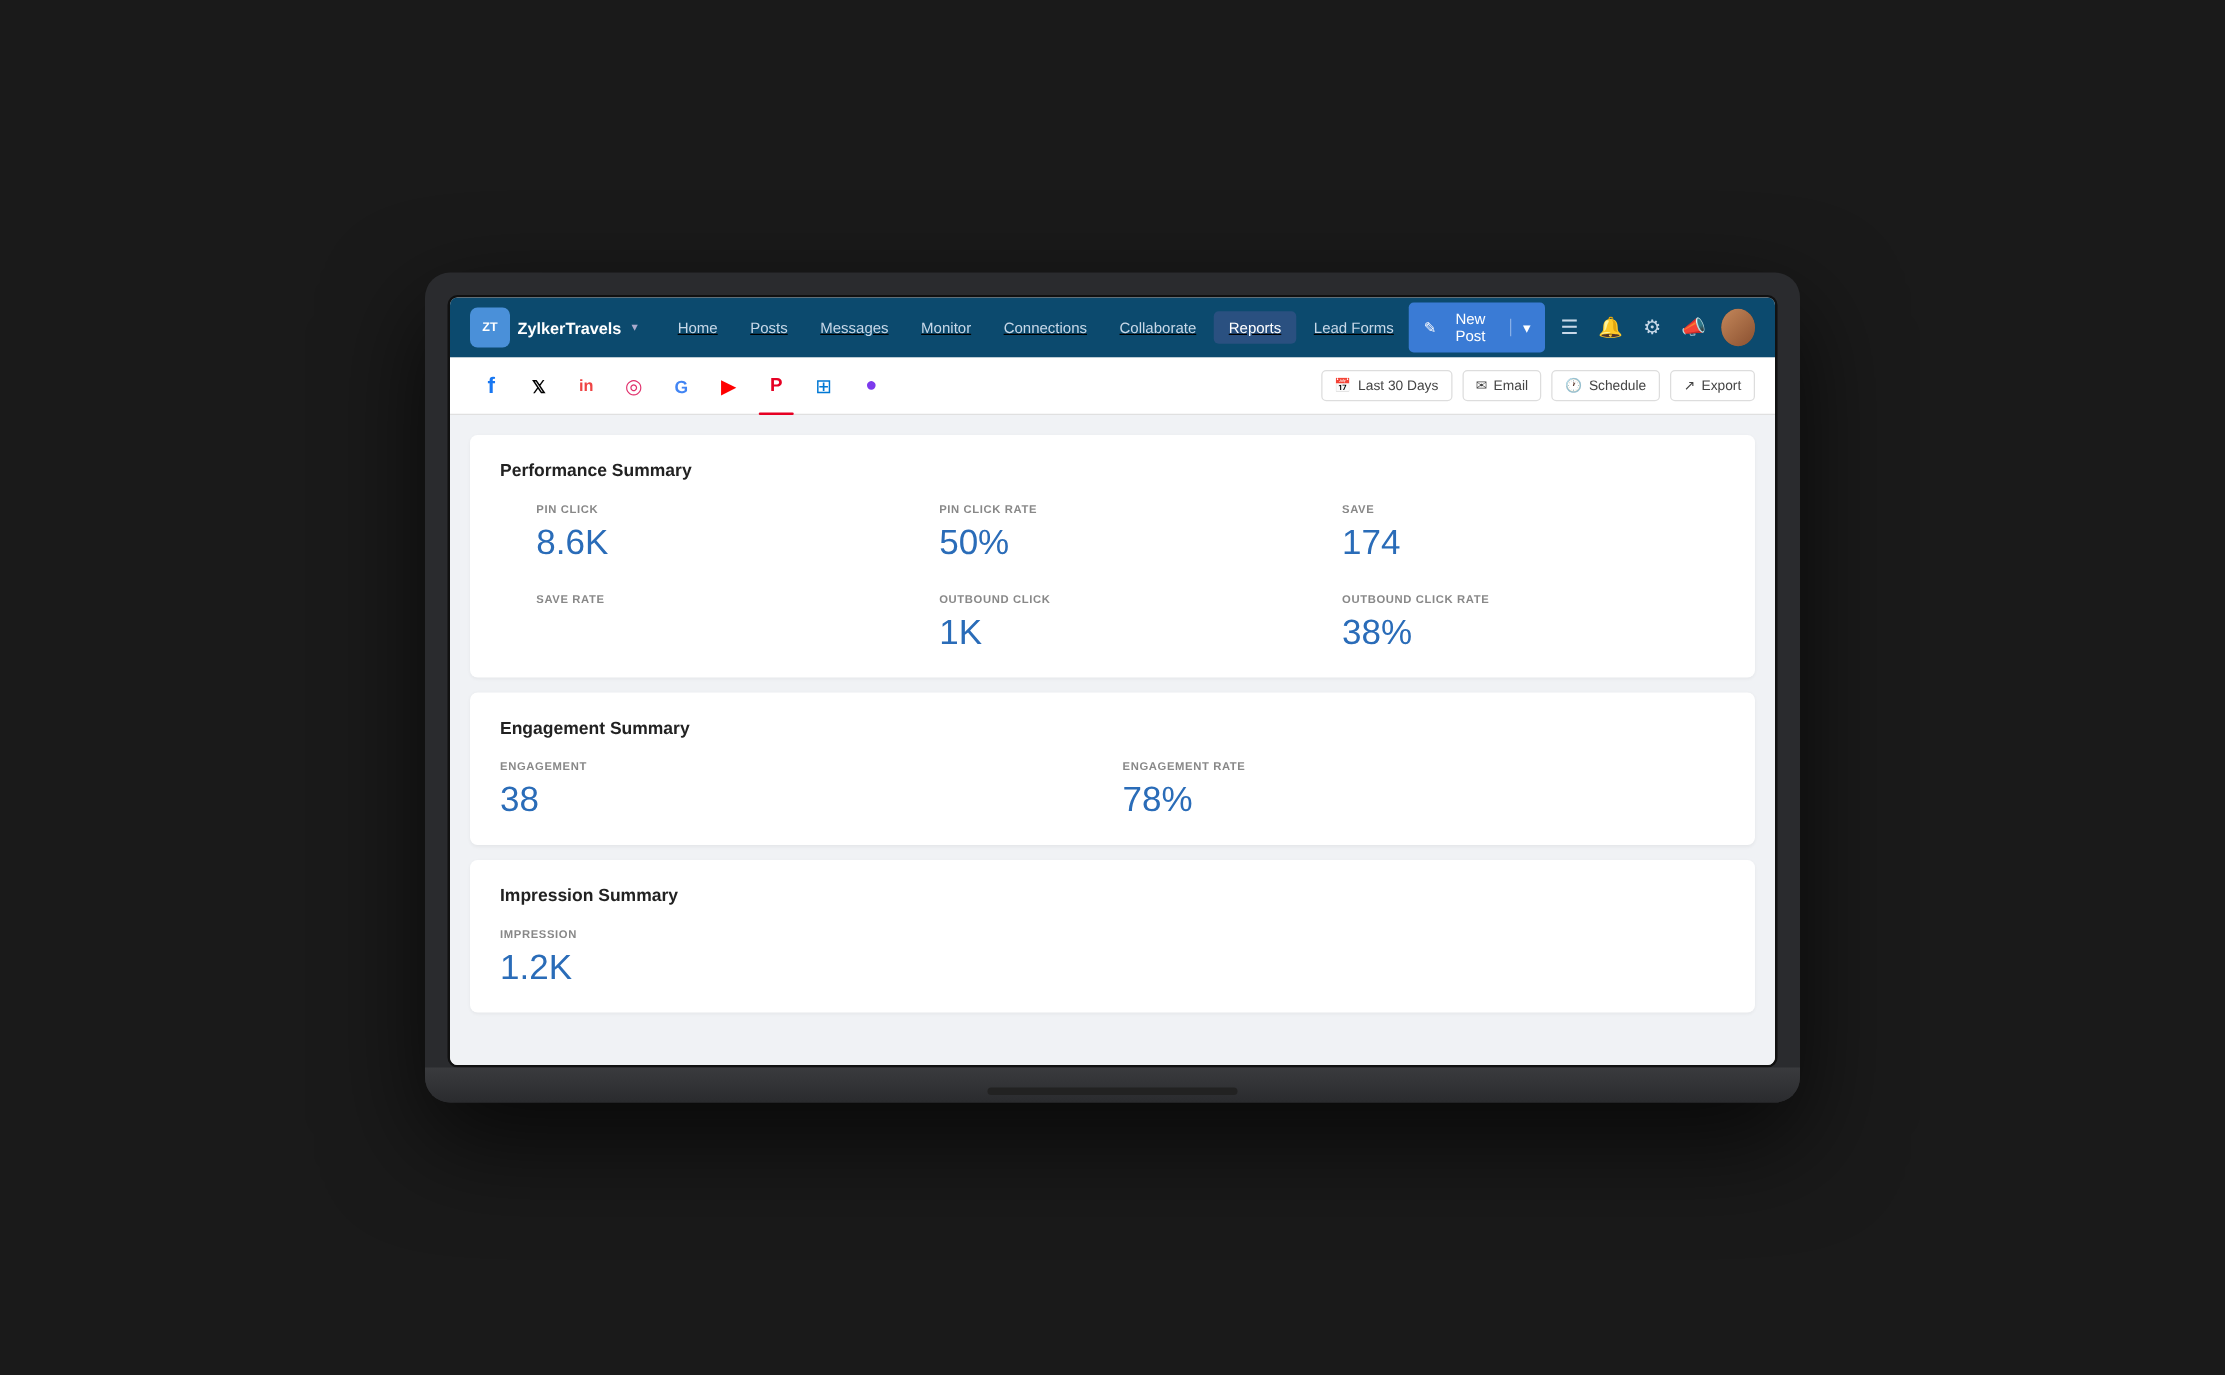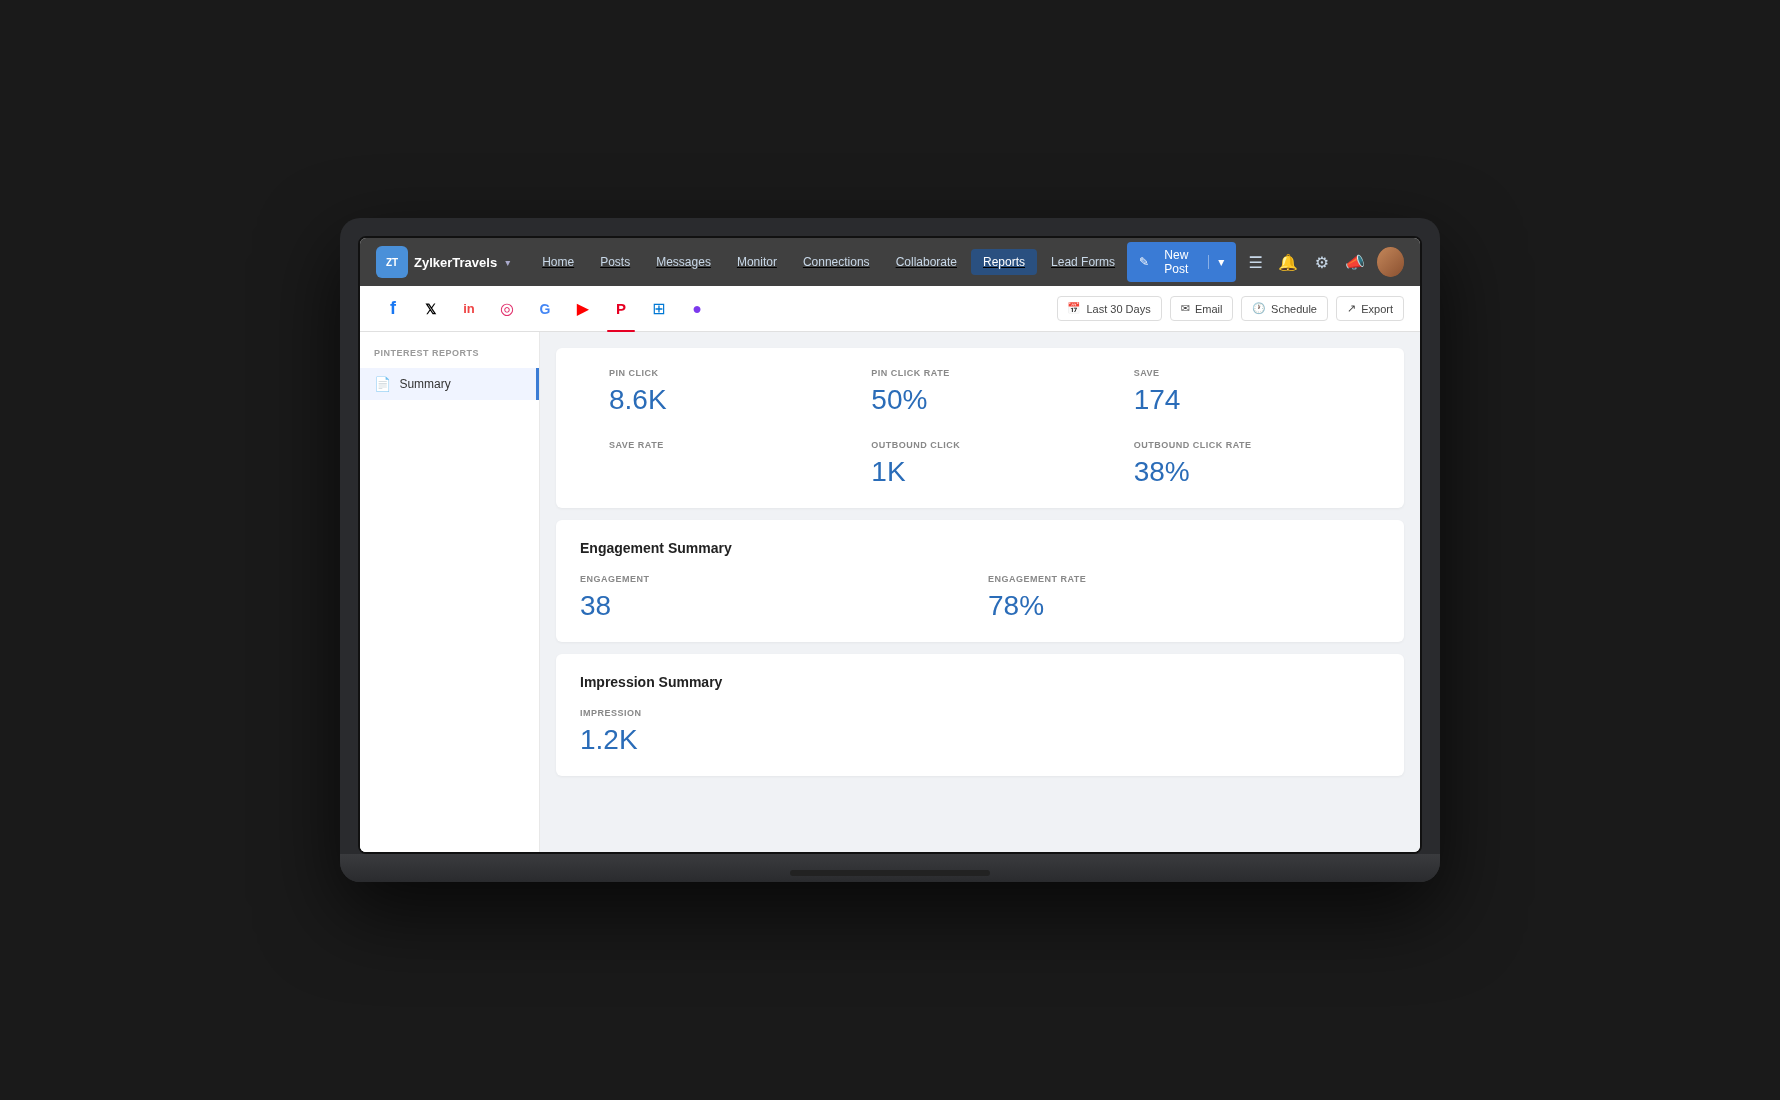--- a/index.html
+++ b/index.html
@@ -37,21 +37,21 @@
       bottom: 6px;
       left: 50%;
       transform: translateX(-50%);
       width: 200px;
       height: 6px;
       background: #222;
       border-radius: 3px;
     }
     
     .top-nav {
-      background: #404040;
+      background: #0c4a6e;
       display: flex;
       align-items: center;
       padding: 0 16px;
       height: 48px;
       gap: 0;
     }
     .brand {
       display: flex;
       align-items: center;
       gap: 6px;
@@ -350,31 +350,25 @@
         </button>
         <button class="action-btn">
           <span>↗</span>
           <span>Export</span>
         </button>
       </div>
     </div>
 
     <div class="main-content">
 
-      <aside class="sidebar">
-        <div class="sidebar-section-title">PINTEREST REPORTS</div>
-        <div class="sidebar-item">
-          <span class="sidebar-item-icon">📄</span>
-          <span>Summary</span>
-        </div>
-      </aside>
 
       <main class="content-area">
 
         <div class="summary-card">
+          <div class="card-title">Performance Summary</div>
           <div class="metrics-grid">
             <div class="metric-item">
               <div class="metric-label">PIN CLICK</div>
               <div class="metric-value">8.6K</div>
             </div>
             <div class="metric-item">
               <div class="metric-label">PIN CLICK RATE</div>
               <div class="metric-value">50%</div>
             </div>
             <div class="metric-item">

